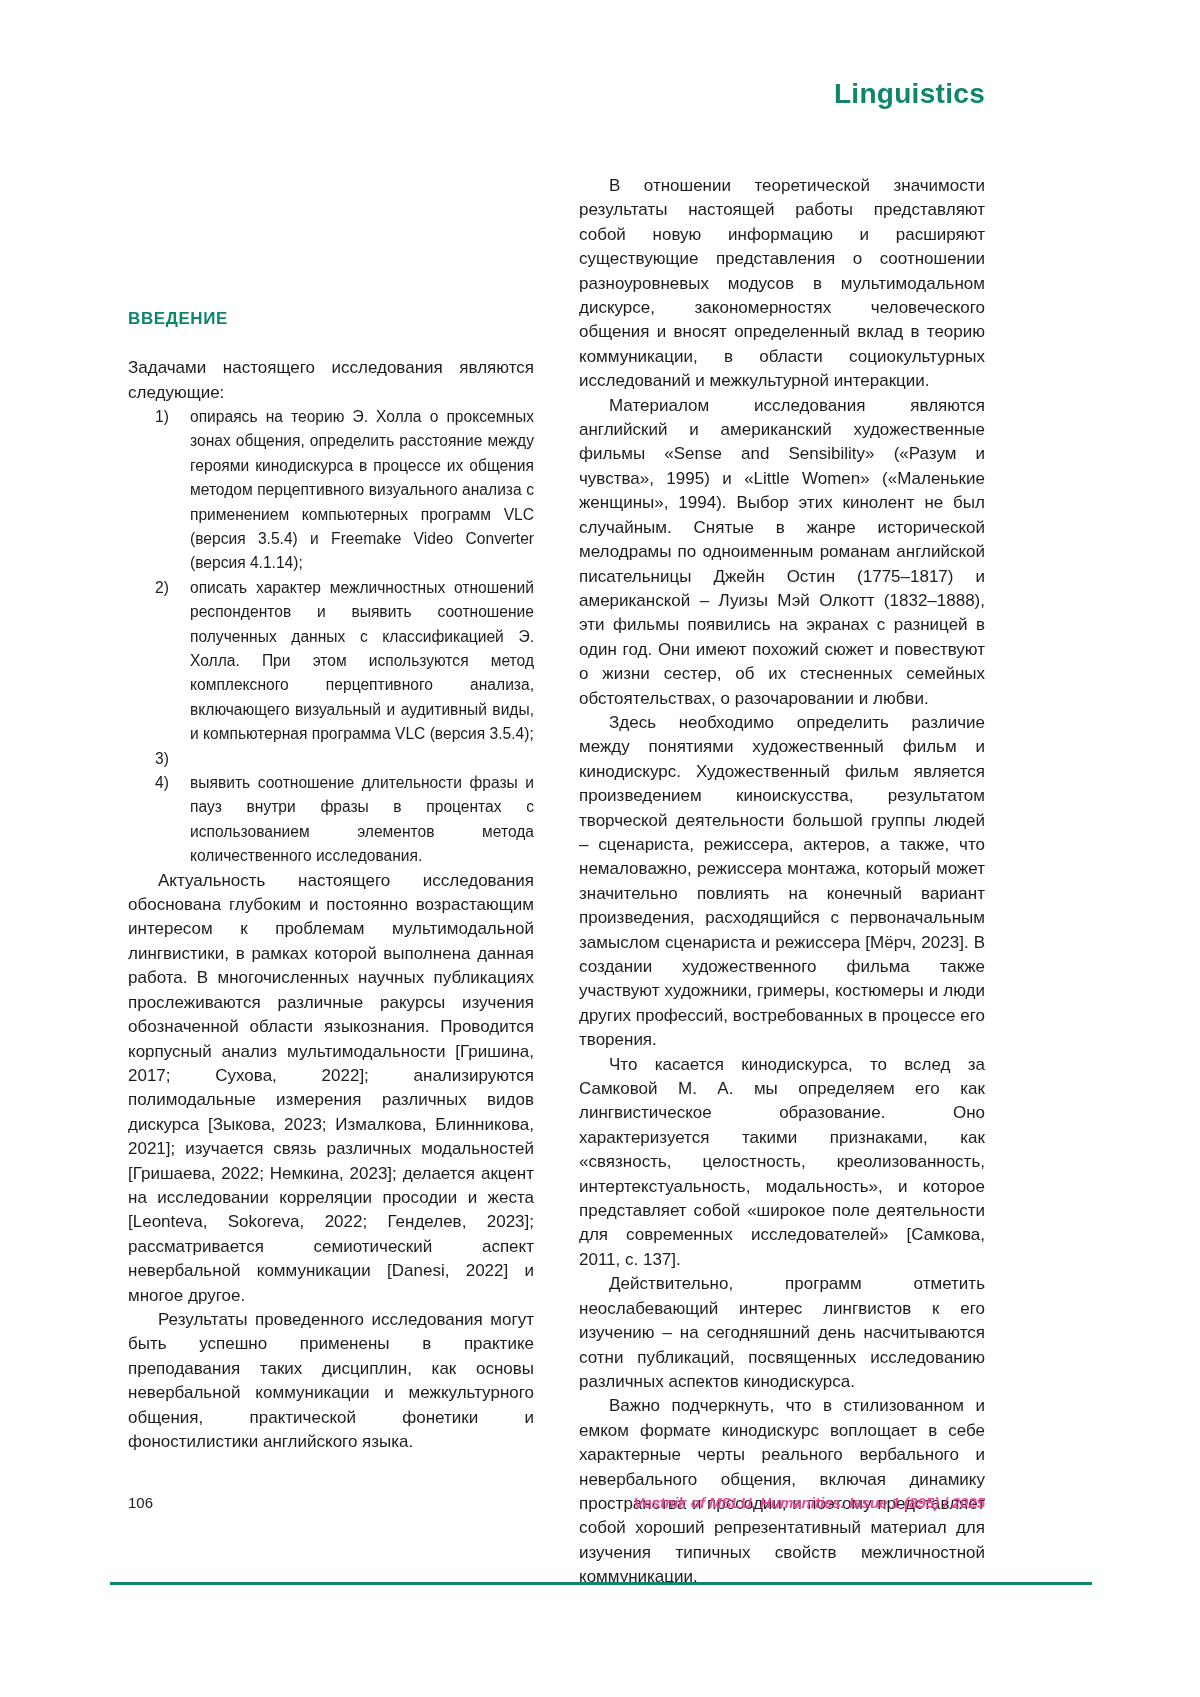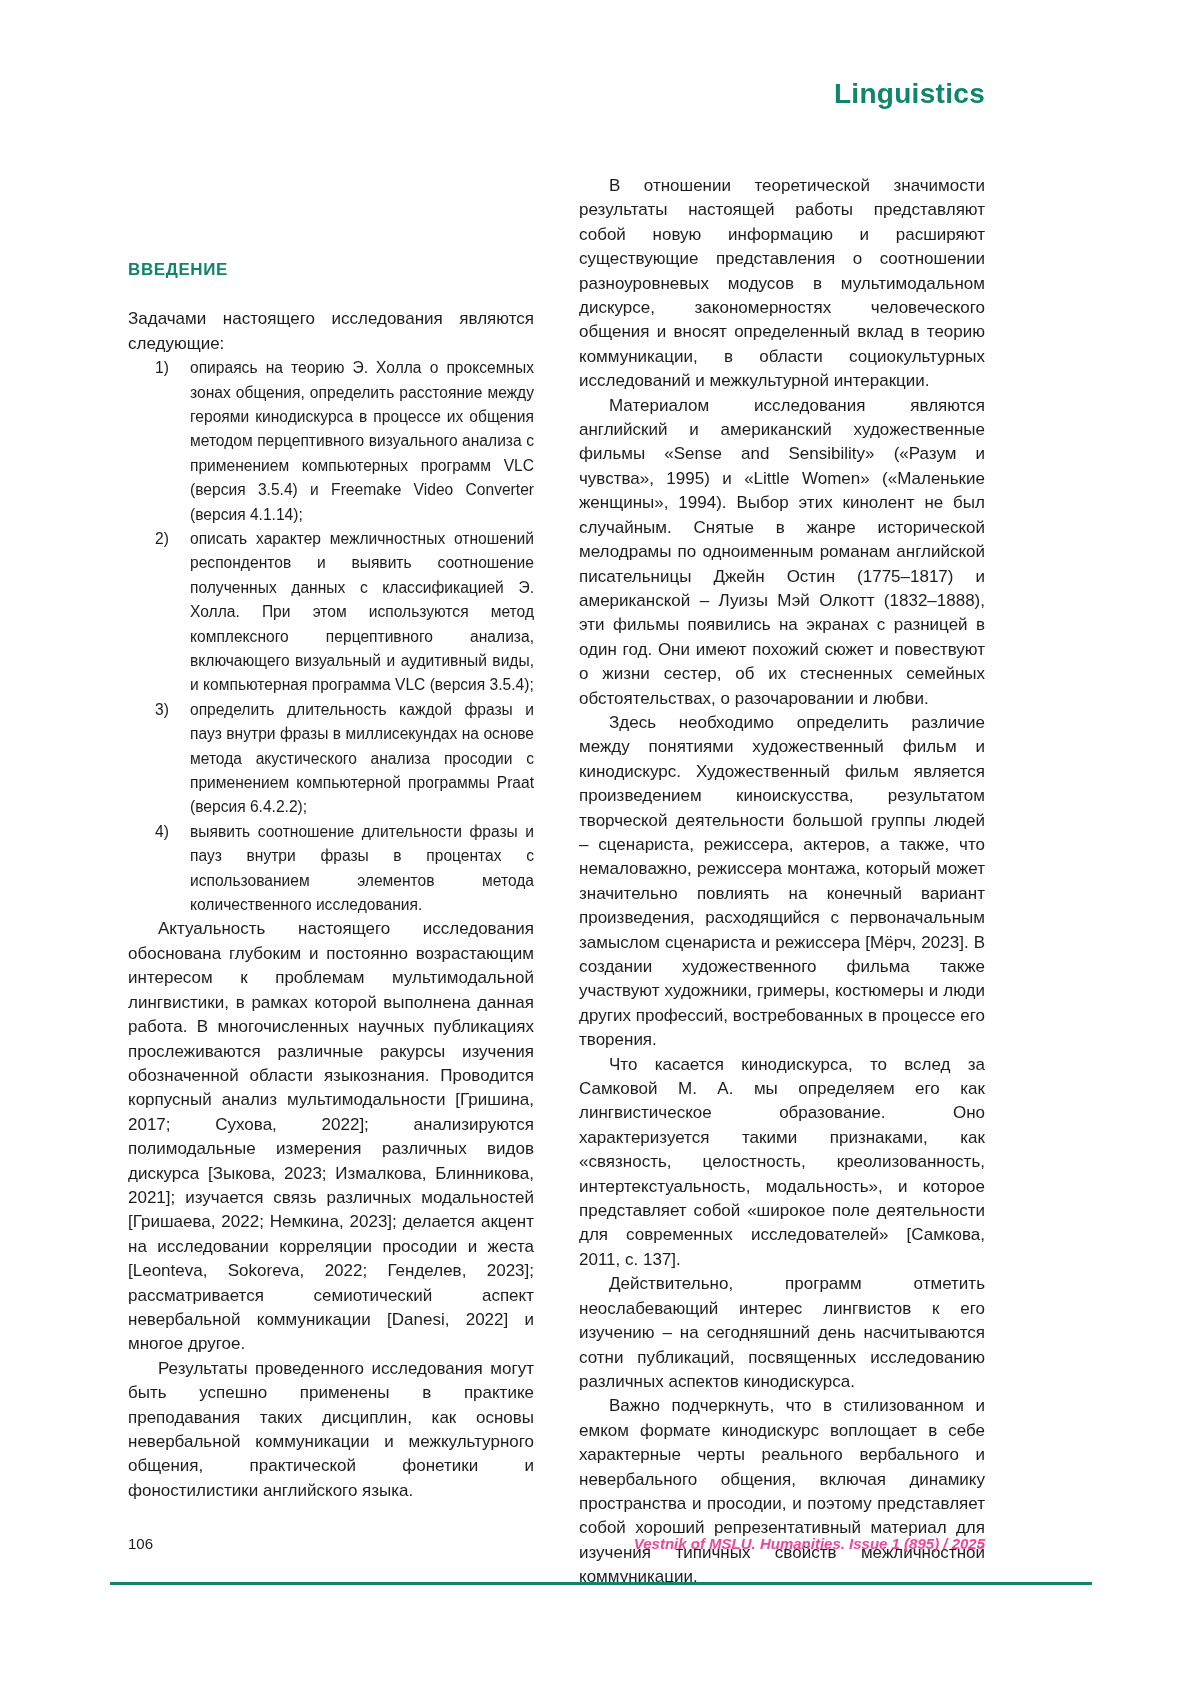--- a/index.html
+++ b/index.html
@@ -73,21 +73,20 @@
   }
   .page-footer {
     position: absolute;
     top: 1494px;
     left: 128px;
     width: 857px;
     display: flex;
     justify-content: space-between;
     align-items: baseline;
     font-size: 15px;
-    margin-top: 41px;
   }
   .page-number {
     font-weight: normal;
     color: #1c1c1c;
   }
   .journal-info {
     font-style: italic;
     font-weight: bold;
     color: #ec4899;
   }
@@ -115,21 +114,20 @@
           <div class="list-item">
             <span class="num">1)</span>
             <span class="li-text">опираясь на теорию Э. Холла о проксемных зонах общения, определить расстояние между героями кинодискурса в процессе их общения методом перцептивного визуального анализа с применением компьютерных программ VLC (версия 3.5.4) и Freemake Video Converter (версия 4.1.14);</span>
           </div>
           <div class="list-item">
             <span class="num">2)</span>
             <span class="li-text">описать характер межличностных отношений респондентов и выявить соотношение полученных данных с классификацией Э. Холла. При этом используются метод комплексного перцептивного анализа, включающего визуальный и аудитивный виды, и компьютерная программа VLC (версия 3.5.4);</span>
           </div>
           <div class="list-item">
             <span class="num">3)</span>
-            <span class="li-text">определить длительность каждой фразы и пауз внутри фразы в миллисекундах на основе метода акустического анализа просодии с применением компьютерной программы Praat (версия 6.4.2.2);</span>
           </div>
           <div class="list-item">
             <span class="num">4)</span>
             <span class="li-text">выявить соотношение длительности фразы и пауз внутри фразы в процентах с использованием элементов метода количественного исследования.</span>
           </div>
           <p class="para indent">Актуальность настоящего исследования обоснована глубоким и постоянно возрастающим интересом к проблемам мультимодальной лингвистики, в рамках которой выполнена данная работа. В многочисленных научных публикациях прослеживаются различные ракурсы изучения обозначенной области языкознания. Проводится корпусный анализ мультимодальности [Гришина, 2017; Сухова, 2022]; анализируются полимодальные измерения различных видов дискурса [Зыкова, 2023; Измалкова, Блинникова, 2021]; изучается связь различных модальностей [Гришаева, 2022; Немкина, 2023]; делается акцент на исследовании корреляции просодии и жеста [Leonteva, Sokoreva, 2022; Генделев, 2023]; рассматривается семиотический аспект невербальной коммуникации [Danesi, 2022] и многое другое.</p>
           <p class="para indent">Результаты проведенного исследования могут быть успешно применены в практике преподавания таких дисциплин, как основы невербальной коммуникации и межкультурного общения, практической фонетики и фоностилистики английского языка.</p>
         </div>
     </section>
 

